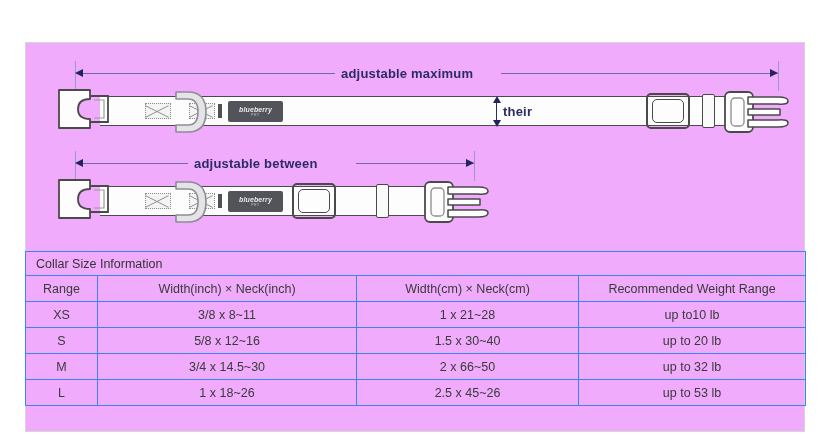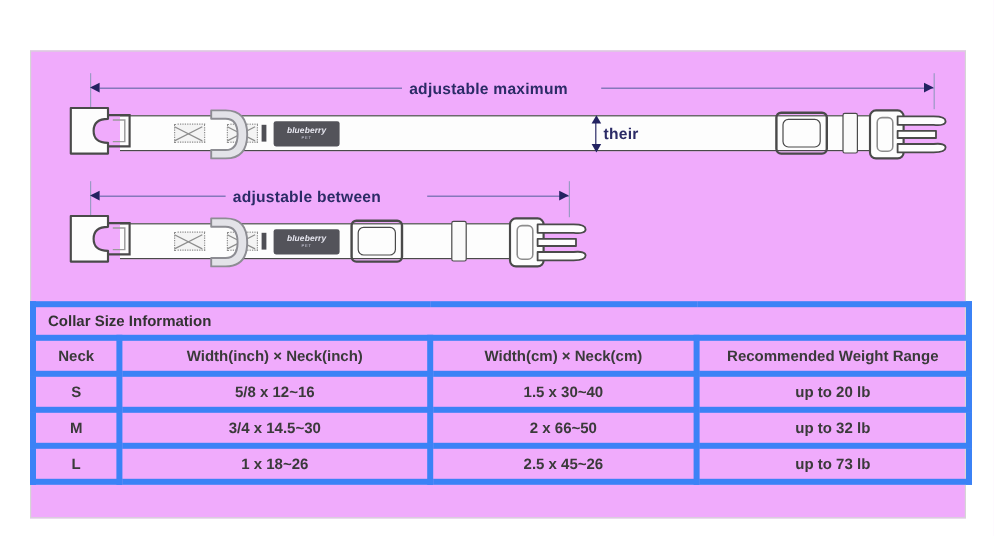--- a/index.html
+++ b/index.html
@@ -63,22 +63,22 @@
   }
   .xbox:before{transform:rotate(27deg);}
   .xbox:after{transform:rotate(-27deg);}
 
   
   .tbl{
     position:absolute;left:-1px;top:208px;width:780px;
     border-collapse:collapse;table-layout:fixed;font-size:12.5px;color:#3a3a3a;
   }
   .tbl td{
-    border:5px solid #3b82f6;height:25px;padding:0 6px;text-align:center;vertical-align:middle;
-    white-space:nowrap;overflow:hidden;font-weight:bold;
+    border:1px solid #3b82f6;height:25px;padding:0 6px;text-align:center;vertical-align:middle;
+    white-space:nowrap;overflow:hidden;
   }
   .tbl td.left{text-align:left;padding-left:10px;}
   .tbl .title-cell{height:23px;font-size:12.5px;color:#333;}
   .tbl .tips-cell{height:29px;font-size:12px;color:#3a3a3a;}
   .c1{width:72px;} .c2{width:259px;} .c3{width:222px;} .c4{width:227px;}
 </style>
 </head>
 <body>
 
 <div class="sheet">
@@ -182,40 +182,46 @@
           <col class="c1">
           <col class="c2">
           <col class="c3">
           <col class="c4">
         </colgroup>
     <tbody>
       <tr>
         <td class="title-cell left" colspan="4">Collar Size Information</td>
       </tr>
       <tr>
-        <td>Neck</td>
+        <td>Range</td>
         <td>Width(inch)  ×  Neck(inch)</td>
         <td>Width(cm)  ×  Neck(cm)</td>
         <td>Recommended Weight Range</td>
+      </tr>
+      <tr>
+        <td>XS</td>
+        <td>3/8 x 8~11</td>
+        <td>1 x 21~28</td>
+        <td>up to10 lb</td>
       </tr>
       <tr>
         <td>S</td>
         <td>5/8 x 12~16</td>
         <td>1.5 x 30~40</td>
         <td>up to 20 lb</td>
       </tr>
       <tr>
         <td>M</td>
         <td>3/4 x 14.5~30</td>
         <td>2 x 66~50</td>
         <td>up to 32 lb</td>
       </tr>
       <tr>
         <td>L</td>
         <td>1 x 18~26</td>
         <td>2.5 x 45~26</td>
-        <td>up to 73 lb</td>
+        <td>up to 53 lb</td>
       </tr>
     </tbody>
   </table>
 
  </div>
 </div>
 
 </body></html>

